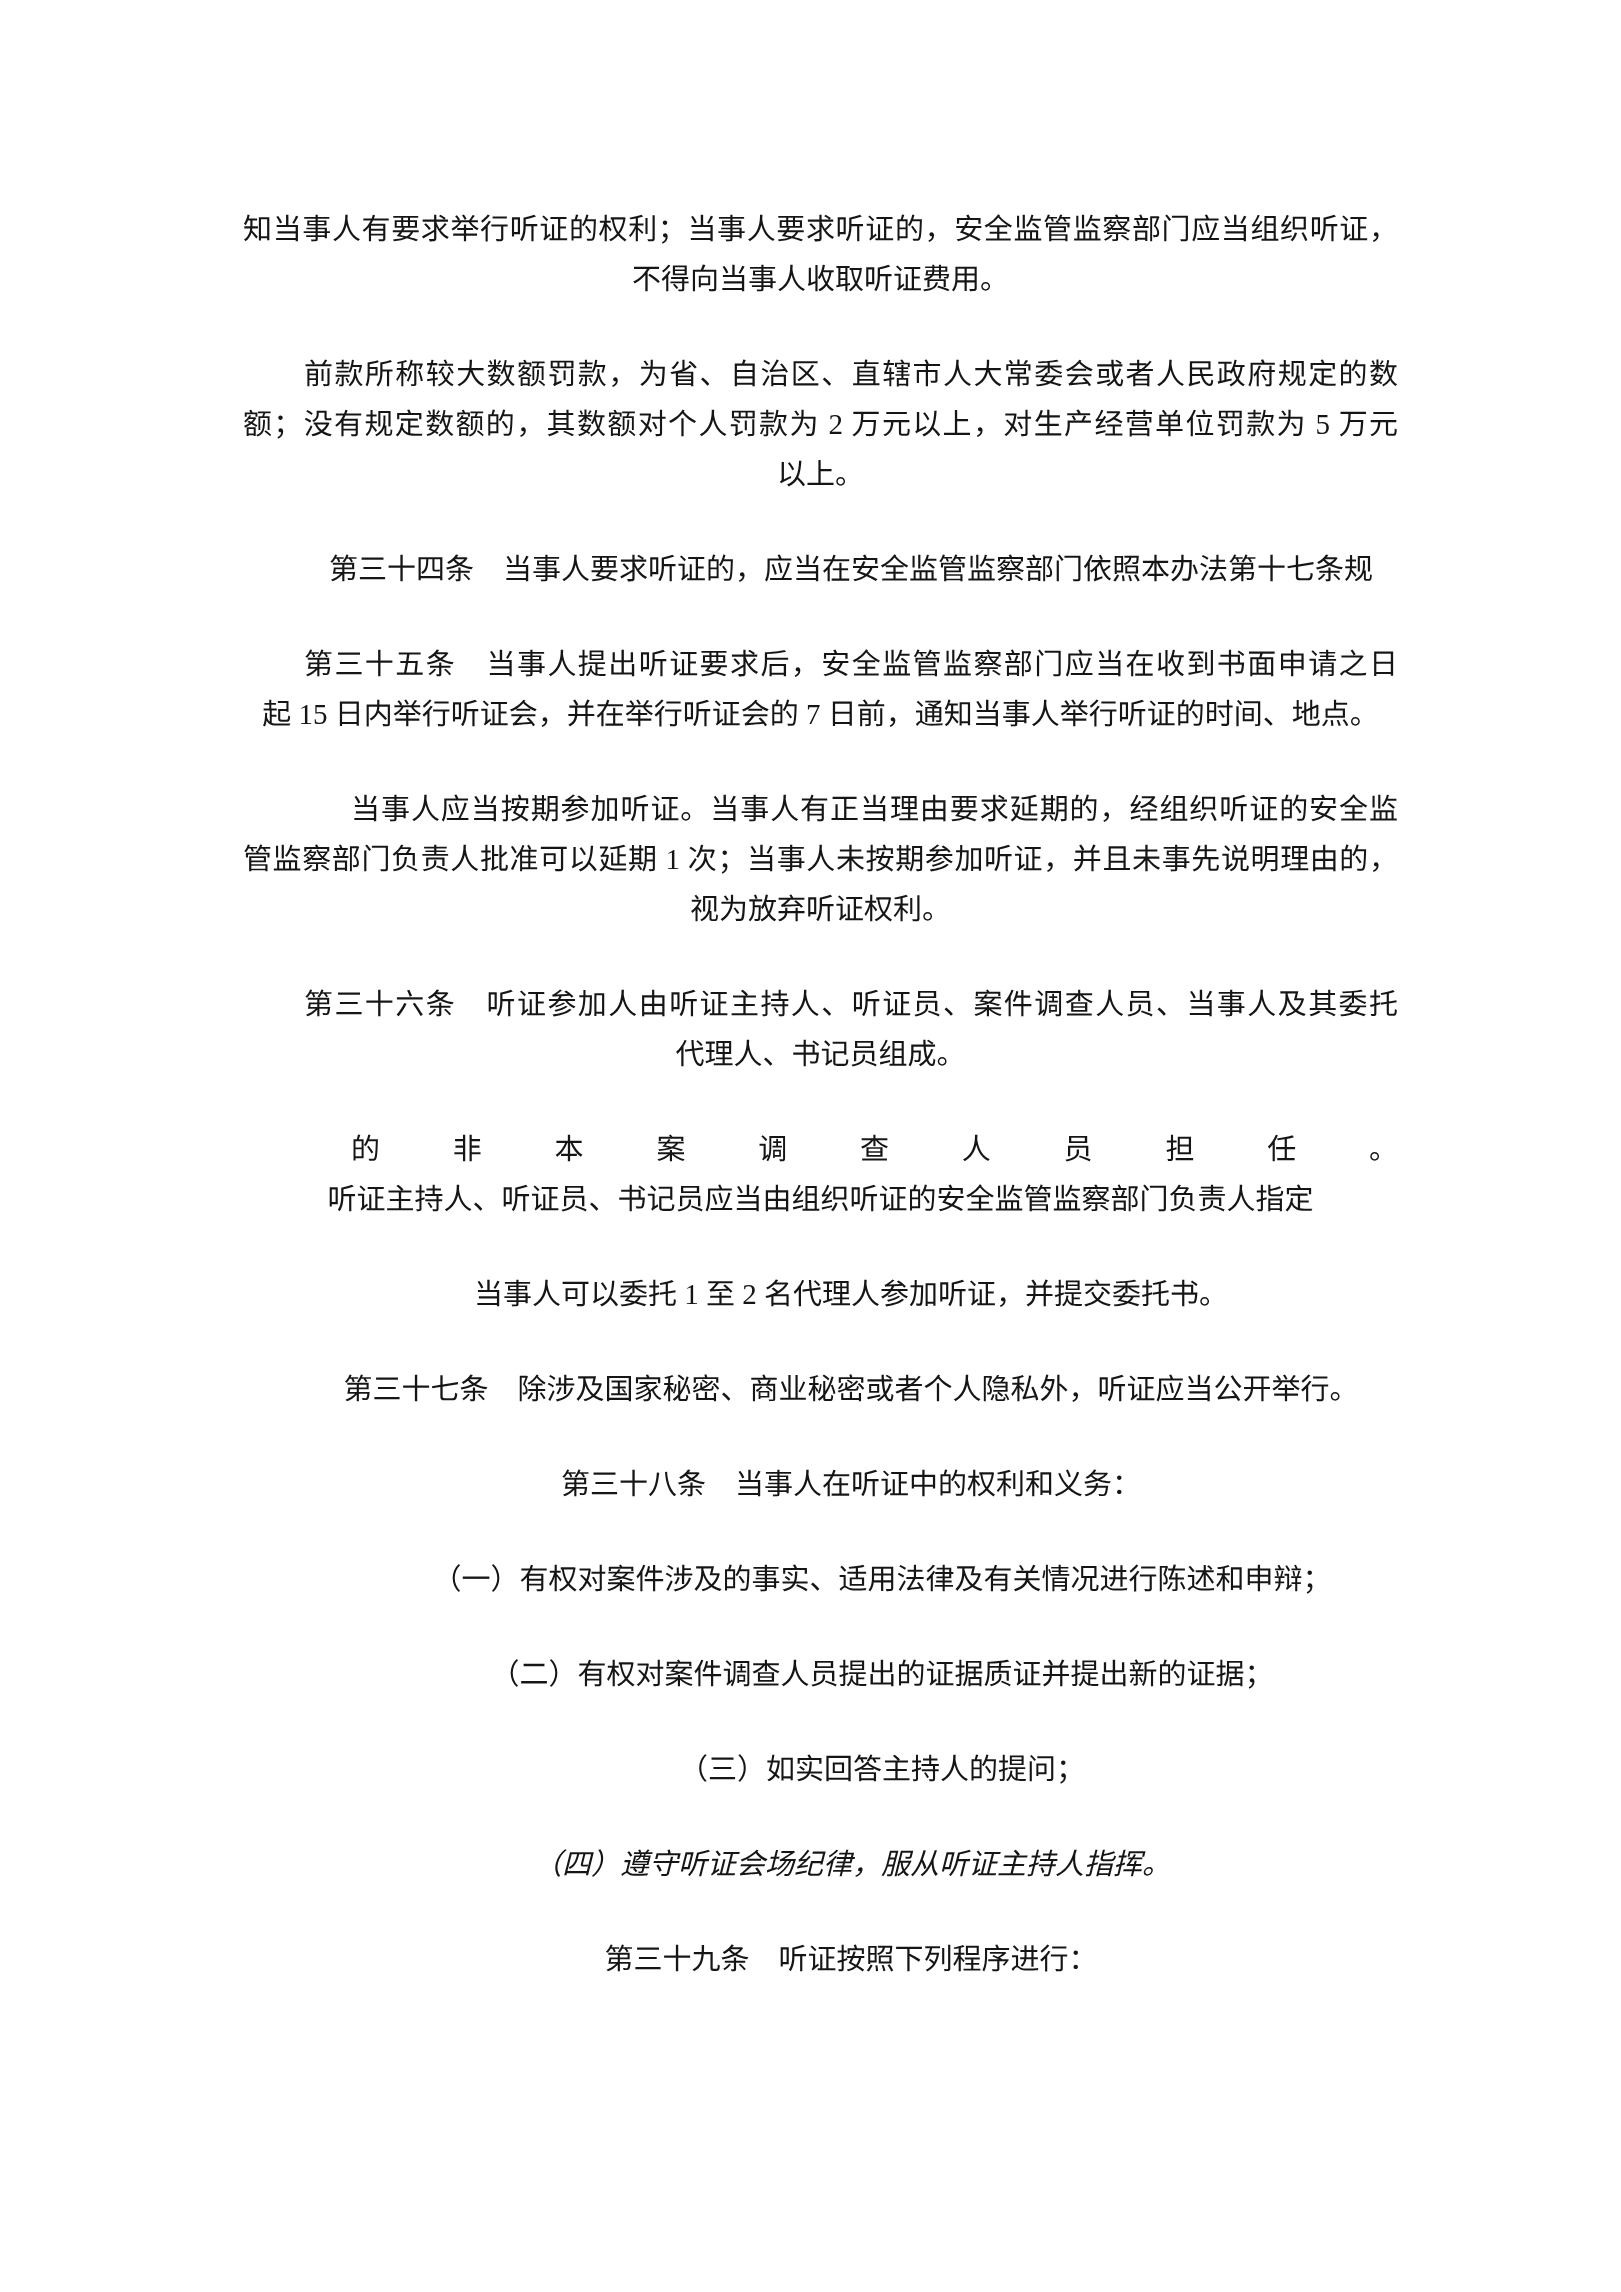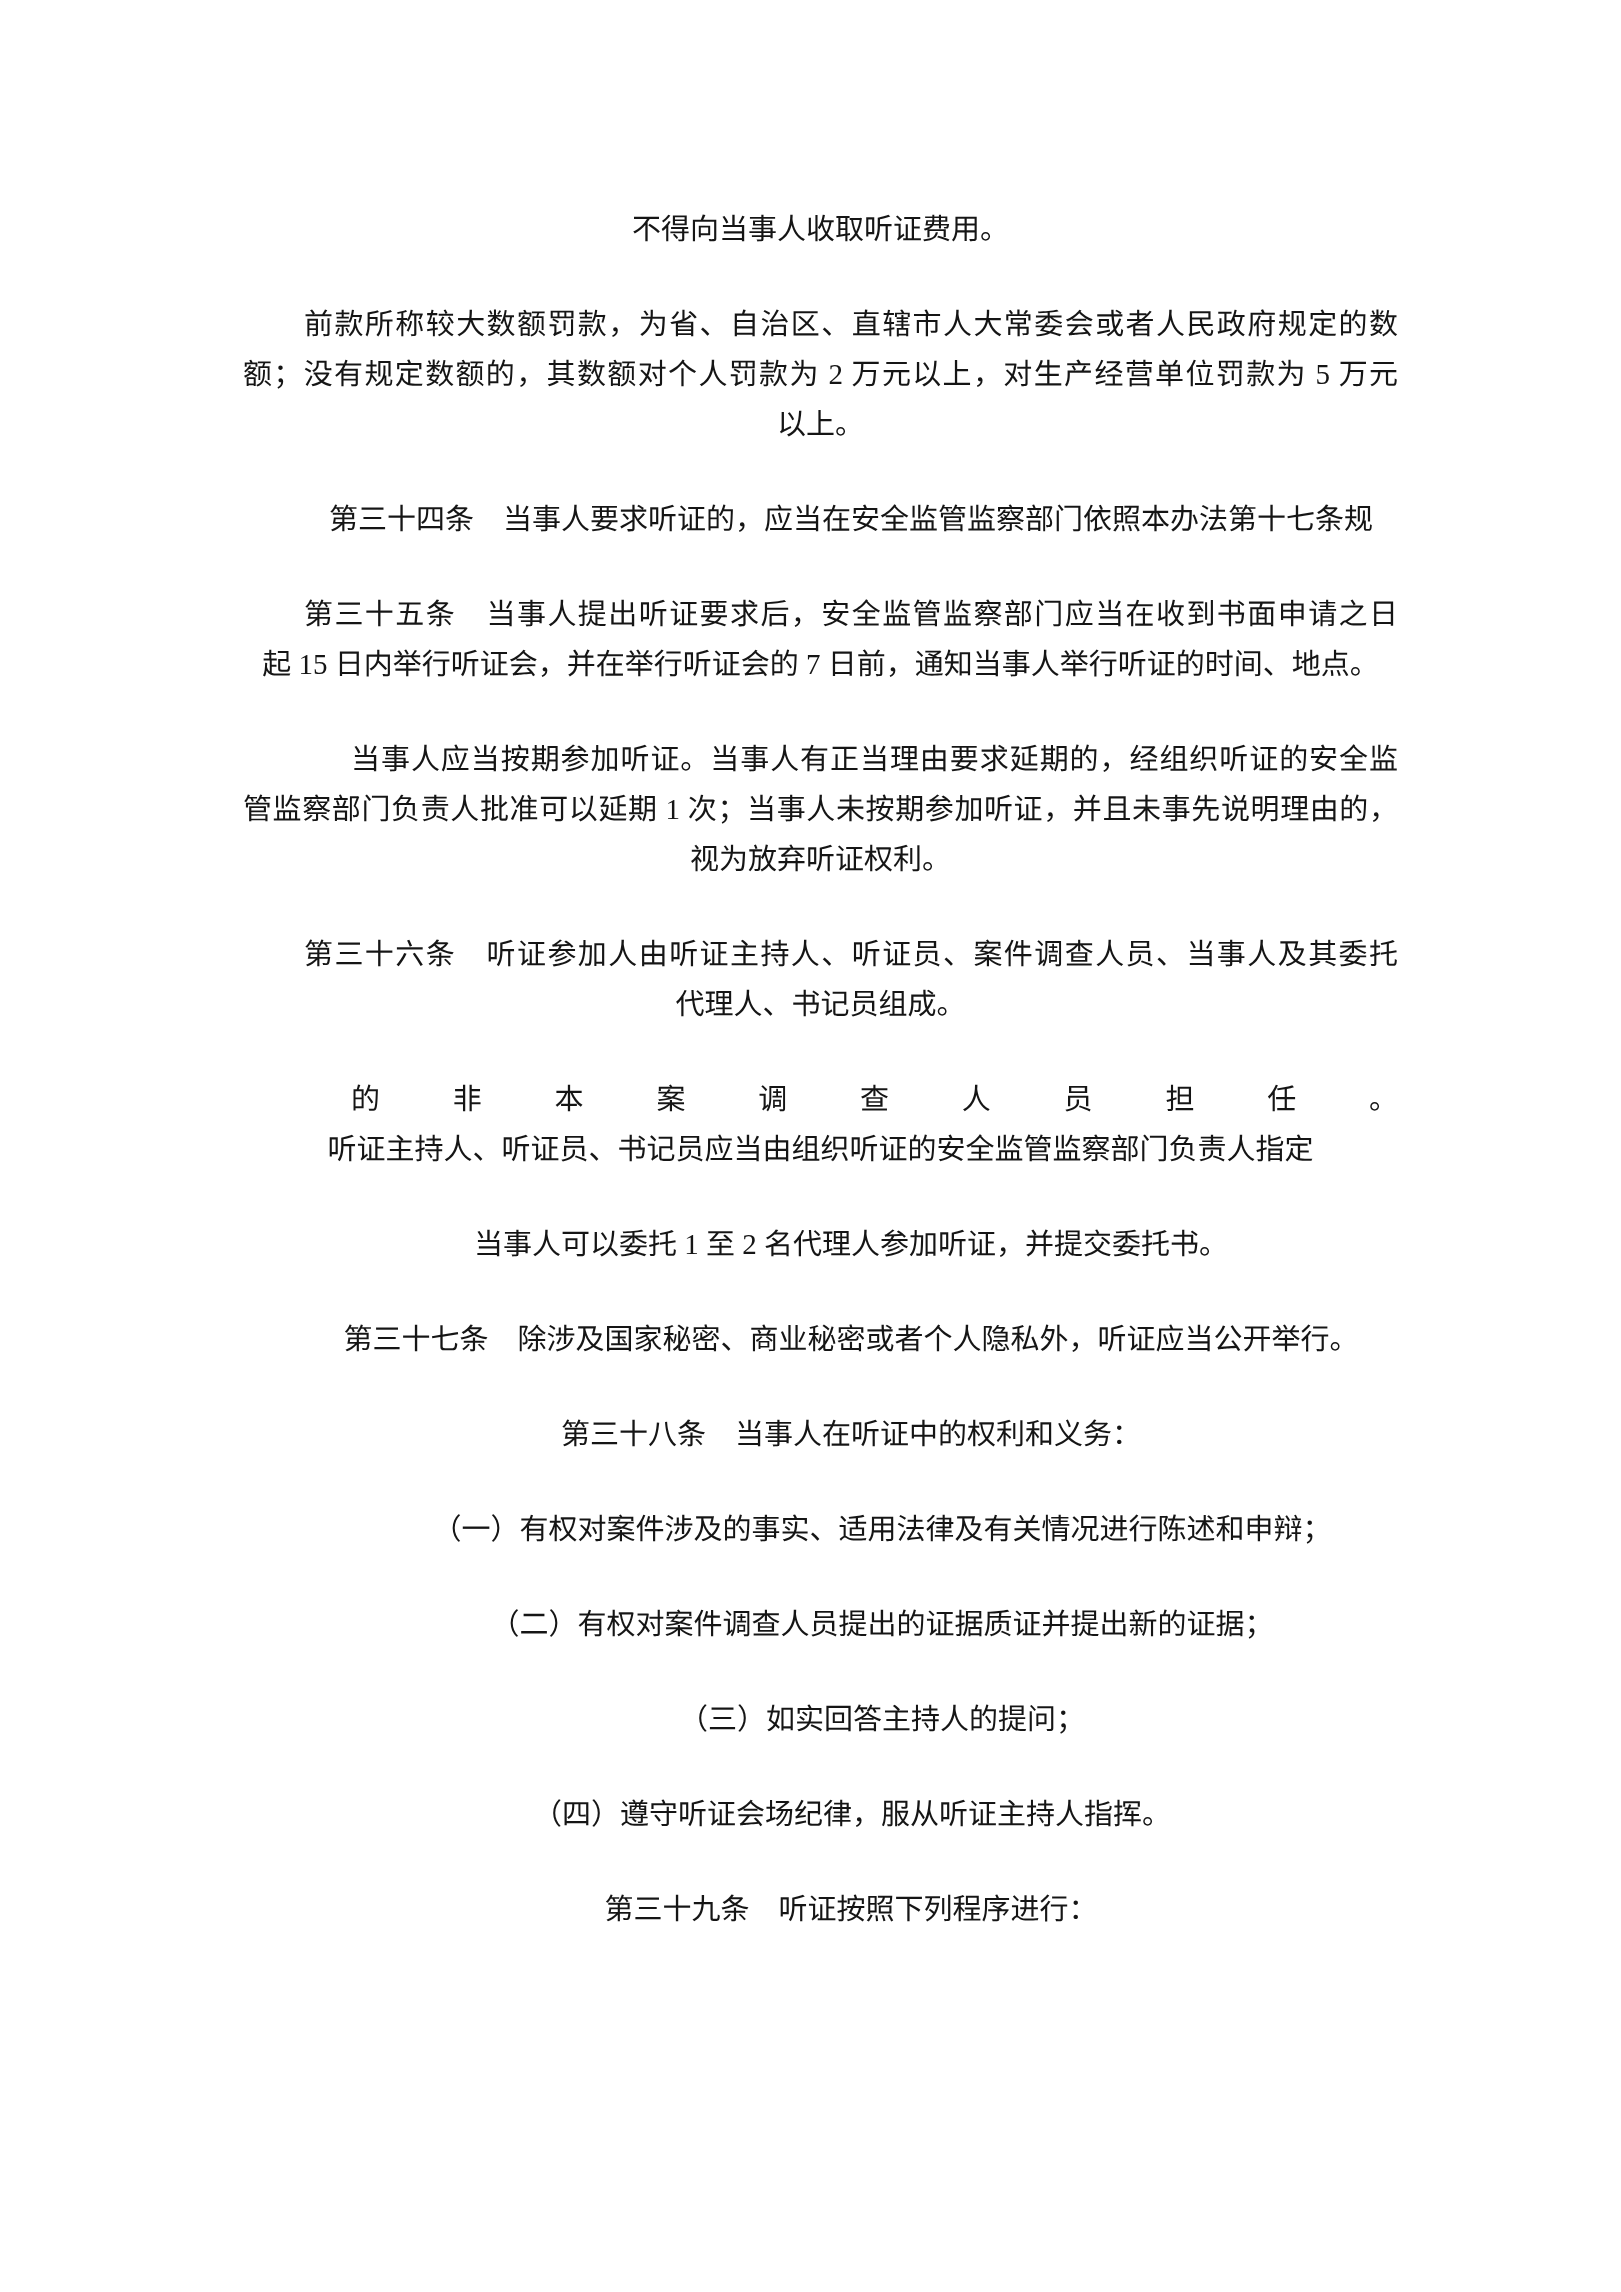--- a/index.html
+++ b/index.html
@@ -37,29 +37,30 @@
   }
   
   .para .line:last-child {
     text-align: center;
     text-align-last: auto;
   }
   
   .indent-std  .line:first-child { text-indent: 61px; }
   .indent-deep .line:first-child { text-indent: 108px; }
   .indent-list .line:first-child { text-indent: 123px; }
-  .indent-list4 .line:first-child { text-indent: 63px; }
+  .indent-list4 .line:first-child { text-indent: 63px; font-style: italic; }
 </style>
 </head>
 <body>
 
 <div class="page">
   <div class="content">
 
     <div class="para indent-none">
+      <div class="line">知当事人有要求举行听证的权利；当事人要求听证的，安全监管监察部门应当组织听证，</div>
       <div class="line">不得向当事人收取听证费用。</div>
     </div>
 
     <div class="para indent-std">
       <div class="line">前款所称较大数额罚款，为省、自治区、直辖市人大常委会或者人民政府规定的数</div>
       <div class="line">额；没有规定数额的，其数额对个人罚款为 2 万元以上，对生产经营单位罚款为 5 万元</div>
       <div class="line">以上。</div>
     </div>
 
     <div class="para indent-std">

